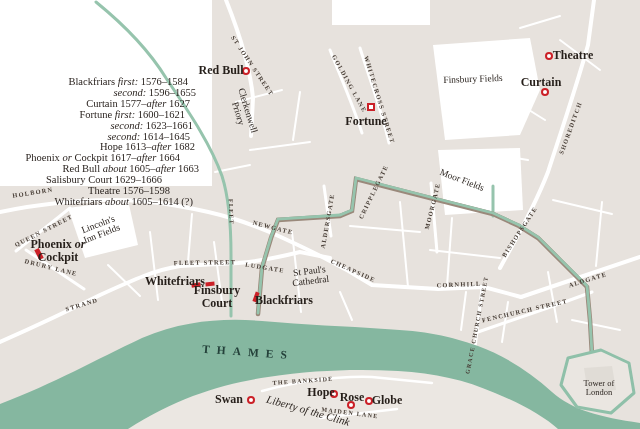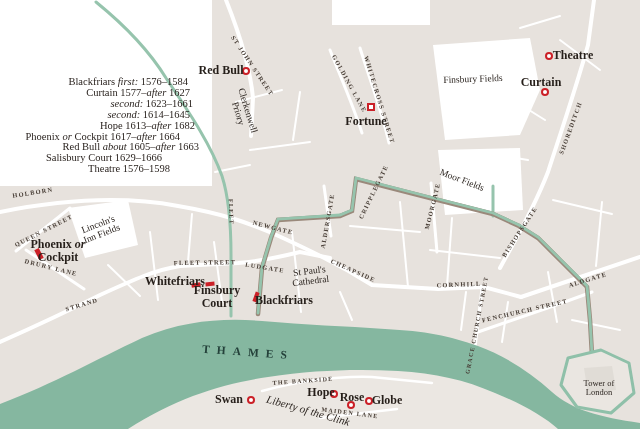--- a/index.html
+++ b/index.html
@@ -103,28 +103,31 @@
     </g>
 
     <g>
       <polygon points="568,358 601,350 629,363 634,393 611,413 577,407 561,385" fill="#eae6e1" stroke="#8fc0a9" stroke-width="3" stroke-linejoin="round"></polygon>
       <polygon points="584,368 612,366 616,390 588,394" fill="#e0dcd6"></polygon>
     </g>
   </svg>
 
   <div id="legend">
       <div class="legend-line" style="padding-right: 12px;"><span>Blackfriars </span><span class="it">first:</span><span> 1576–1584</span></div>
+      <div class="legend-line" style="padding-right: 4px;"><span class="it">second:</span><span> 1596–1655</span></div>
       <div class="legend-line" style="padding-right: 10px;"><span>Curtain 1577–</span><span class="it">after</span><span> 1627</span></div>
+      <div class="legend-line" style="padding-right: 15px;"><span>Fortune </span><span class="it">first:</span><span> 1600–1621</span></div>
       <div class="legend-line" style="padding-right: 7px;"><span class="it">second:</span><span> 1623–1661</span></div>
       <div class="legend-line" style="padding-right: 10px;"><span class="it">second:</span><span> 1614–1645</span></div>
       <div class="legend-line" style="padding-right: 5px;"><span>Hope 1613–</span><span class="it">after</span><span> 1682</span></div>
       <div class="legend-line" style="padding-right: 20px;"><span>Phoenix </span><span class="it">or</span><span> Cockpit 1617–</span><span class="it">after</span><span> 1664</span></div>
       <div class="legend-line" style="padding-right: 1px;"><span>Red Bull </span><span class="it">about</span><span> 1605–</span><span class="it">after</span><span> 1663</span></div>
       <div class="legend-line" style="padding-right: 38px;"><span>Salisbury Court 1629–1666</span></div>
       <div class="legend-line" style="padding-right: 30px;"><span>Theatre 1576–1598</span></div>
+      <div class="legend-line" style="padding-right: 7px;"><span>Whitefriars </span><span class="it">about</span><span> 1605–1614 (?)</span></div>
     </div>
   <div id="labels">
       <div class="lbl street" style="left: 33px; top: 193px; transform: translate(-50%, -50%) rotate(-9deg);">HOLBORN</div>
       <div class="lbl street" style="left: 44px; top: 231px; transform: translate(-50%, -50%) rotate(-27deg);">QUEEN STREET</div>
       <div class="lbl street" style="left: 51px; top: 268px; transform: translate(-50%, -50%) rotate(14deg);">DRURY LANE</div>
       <div class="lbl street" style="left: 82px; top: 305px; transform: translate(-50%, -50%) rotate(-17deg);">STRAND</div>
       <div class="lbl street" style="left: 205px; top: 263px; transform: translate(-50%, -50%) rotate(-1deg);">FLEET STREET</div>
       <div class="lbl street" style="left: 265px; top: 268px; transform: translate(-50%, -50%) rotate(9deg);">LUDGATE</div>
       <div class="lbl street" style="left: 273px; top: 228px; transform: translate(-50%, -50%) rotate(14deg);">NEWGATE</div>
       <div class="lbl street" style="left: 353px; top: 271px; transform: translate(-50%, -50%) rotate(24deg);">CHEAPSIDE</div>

